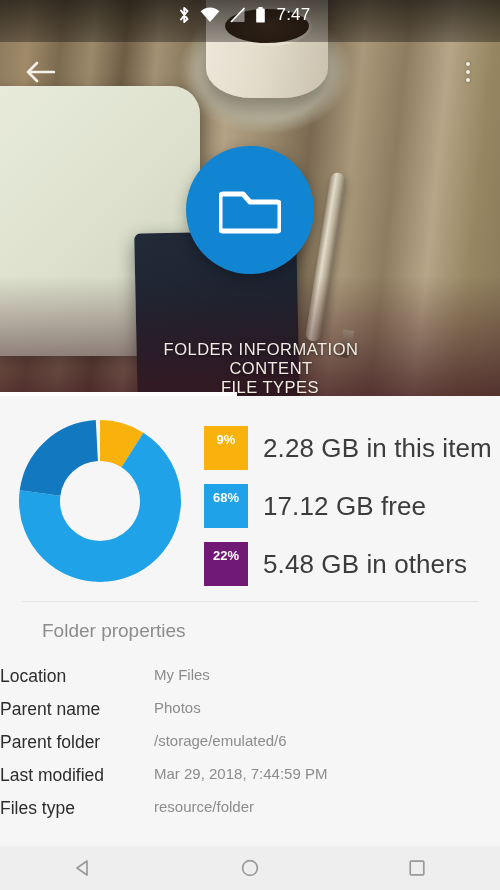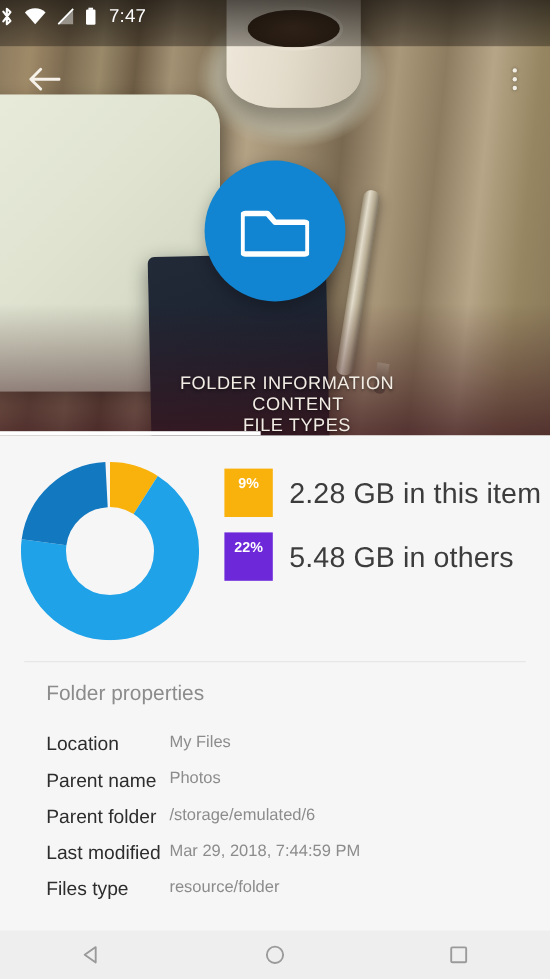--- a/index.html
+++ b/index.html
@@ -75,21 +75,21 @@
   }
   .pen-tip {
     position: absolute; left: 341px; top: 330px; width: 11px; height: 28px;
     background: linear-gradient(to bottom, #b9ad93, #6a5f4c);
     border-radius: 0 0 5px 5px; transform: rotate(9deg);
   }
 
   
   .statusbar {
     position: absolute; top:0; left:0; width:500px; height:30px;
-    display:flex; align-items:center; justify-content:flex-start;
+    display:flex; align-items:center; justify-content:center;
     padding-right:12px; gap:9px; z-index:40;
   }
   .sb-icon { display:block; }
   .sb-time { color:#fff; font-size:17px; font-weight:400; letter-spacing:.2px; margin-left:2px; }
 
   
   .appbar { position:absolute; top:42px; left:0; width:500px; height:56px; z-index:30; }
   .back-btn {
     position:absolute; left:20px; top:10px; width:40px; height:40px;
     display:flex; align-items:center; justify-content:center; cursor:pointer;
@@ -146,21 +146,21 @@
   }
   .legend-text { margin-left:15px; color:#3c3c3c; font-size:26px; letter-spacing:.1px; }
 
   .divider { position:absolute; left:22px; top:205px; width:456px; height:1px; background:#e6e6e6; }
 
   .section-title {
     position:absolute; left:42px; top:224px; color:#8c8c8c; font-size:19px;
   }
   .props { position:absolute; left:0; top:270px; width:500px; }
   .prop-row { display:flex; height:33px; align-items:flex-start; }
-  .prop-label { width:154px; padding-left:42px; color:#2d2d2d; font-size:17.5px; }
+  .prop-label { width:154px; color:#2d2d2d; font-size:17.5px; }
   .prop-value { color:#8c8c8c; font-size:15px; }
 
   
   .navbar {
     position:absolute; bottom:0; left:0; width:500px; height:44px;
     background:#eeeeee; display:flex; align-items:center; justify-content:space-around;
   }
   .nav-btn { width:60px; height:44px; display:flex; align-items:center; justify-content:center; cursor:pointer; }
 </style>
 </head>
@@ -236,21 +236,25 @@
           <circle r="60.5" fill="none" stroke="#1278c0" stroke-width="41" stroke-dasharray="83.6 296.5" stroke-dashoffset="-292.7"></circle>
         </g>
       </svg>
 
       <div class="legend">
         <div class="legend-item">
           <div class="swatch" style="background:#f9b10c">9%</div>
           <div class="legend-text">2.28 GB in this item</div>
         </div>
         <div class="legend-item">
-          <div class="swatch" style="background:#6d28d9">22%</div>
+          <div class="swatch" style="background:#1fa2e8">68%</div>
+          <div class="legend-text">17.12 GB free</div>
+        </div>
+        <div class="legend-item">
+          <div class="swatch" style="background:#701a75">22%</div>
           <div class="legend-text">5.48 GB in others</div>
         </div>
       </div>
     </div>
 
     <div class="divider"></div>
 
     <div class="section-title">Folder properties</div>
 
     <div class="props">

